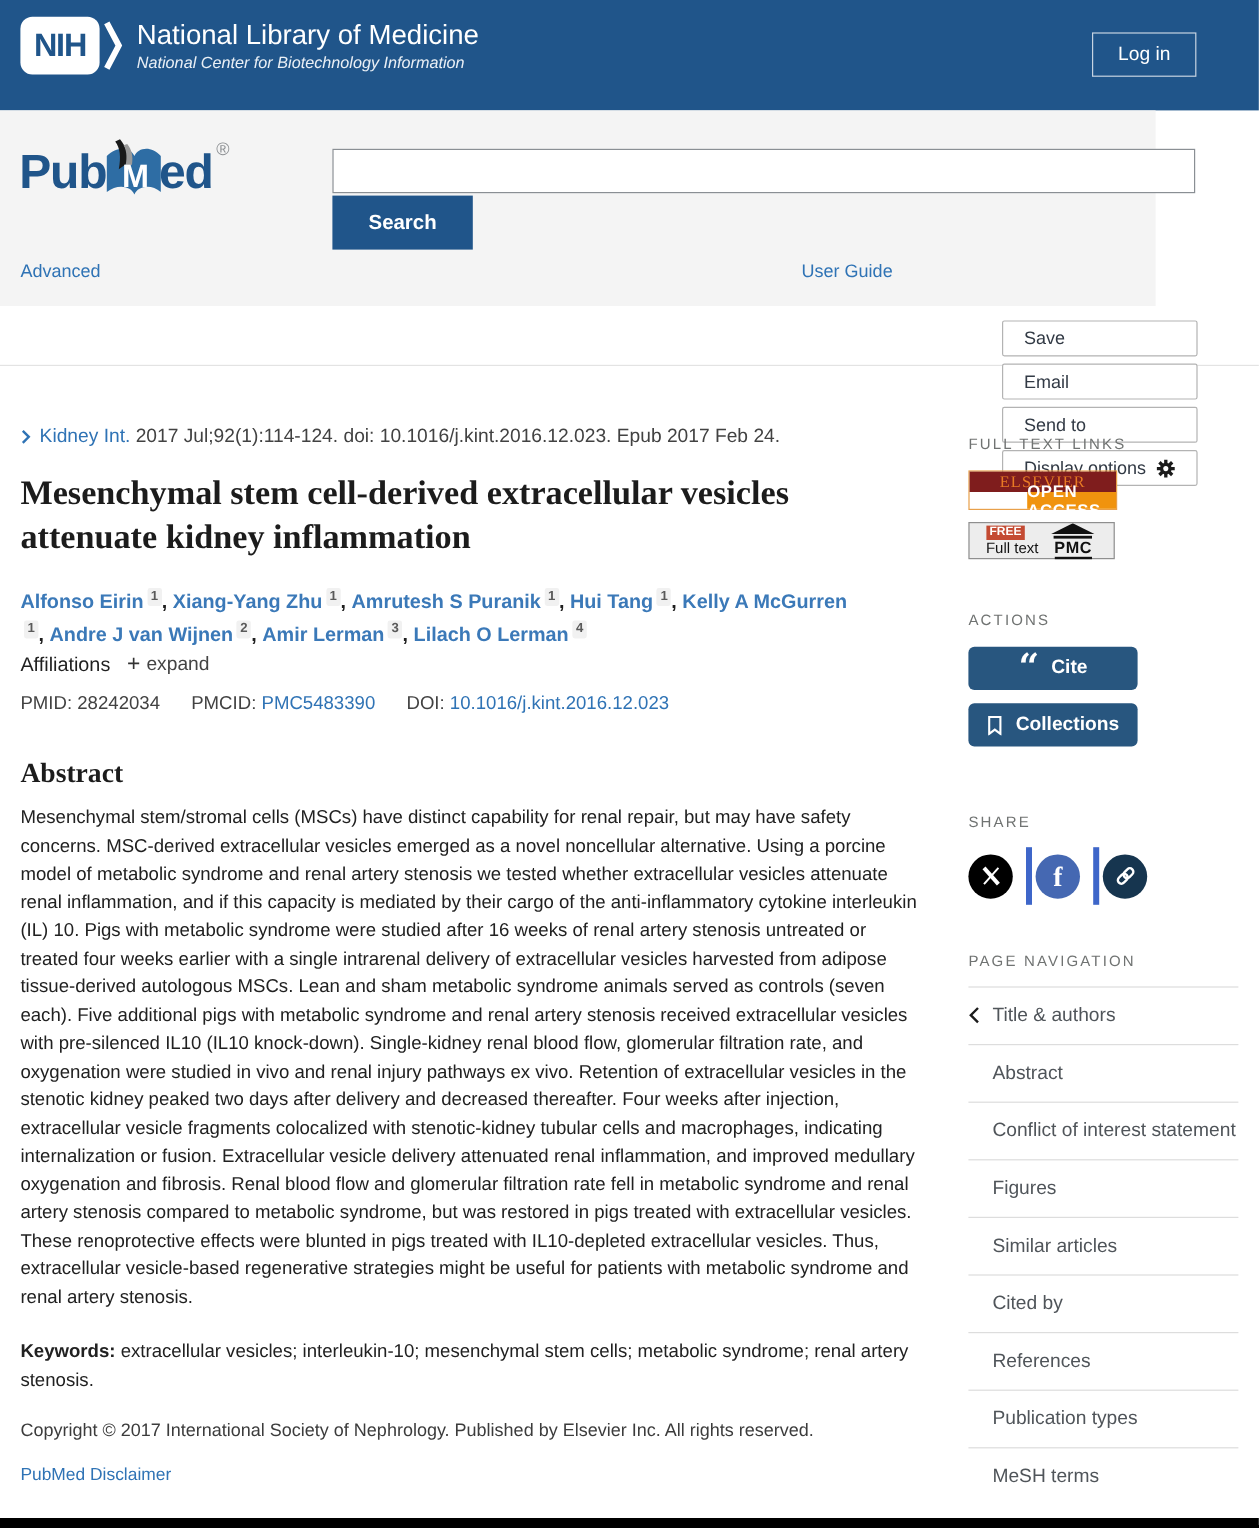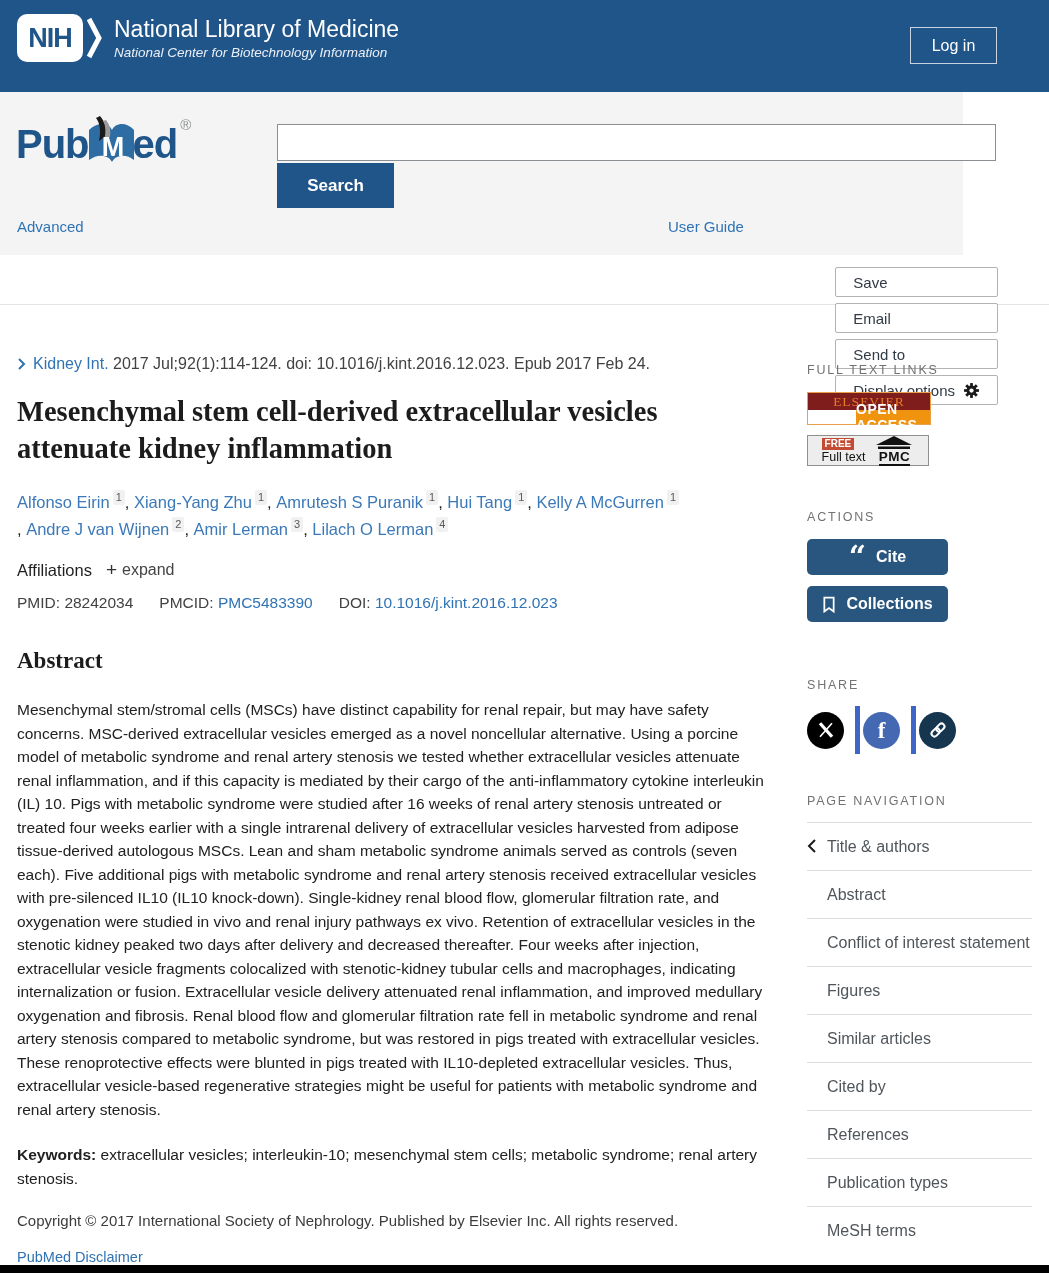--- a/index.html
+++ b/index.html
@@ -36,33 +36,33 @@
   .toolbar{position:absolute;left:0;top:255px;width:1049px;height:50px;background:#fff;border-bottom:1px solid #e3e3e3;box-sizing:border-box;}
   .toolbar-inner{position:absolute;right:51px;top:12px;display:flex;gap:6px;flex-direction:column;}
   .tb-btn{height:30px;padding:0 17px;background:#fff;border:1px solid #b3b3b3;border-radius:2px;
           font-size:15px;color:#323a45;font-family:inherit;display:flex;align-items:center;gap:8px;cursor:pointer;}
   
   .main{position:absolute;left:17px;top:305px;width:752px;}
   .citation-row{margin-top:50px;font-size:16px;color:#424242;display:flex;align-items:center;gap:7px;}
   .journal-link{color:#2f73b5;text-decoration:none;cursor:pointer;}
   .article-title{margin:20px 0 0 0;font-family:"Liberation Serif",serif;font-weight:bold;
                  font-size:28.5px;line-height:37px;color:#1c1c1c;max-width:660px;}
-  .authors{margin-top:22px;font-size:16.5px;line-height:27px;max-width:700px;}
+  .authors{margin-top:22px;font-size:16.5px;line-height:27px;max-width:700px;font-weight:bold;}
   .author-link{color:#3b79b8;text-decoration:none;cursor:pointer;}
   .sup-badge{display:inline-block;font-size:11px;color:#5a5a5a;background:#f1f1f1;border-radius:2px;
              padding:0 3px;margin-left:3px;transform:translateY(-7px);line-height:15px;}
   .author-sep{color:#1f1f1f;}
-  .affil-row{margin-top:16px;font-size:16.5px;color:#1f1f1f;display:flex;align-items:center;gap:14px;}
+  .affil-row{font-size:16.5px;color:#1f1f1f;display:flex;align-items:center;gap:14px;}
   .expand-btn{display:flex;align-items:center;gap:5px;color:#444;font-size:16px;background:none;border:none;
               font-family:inherit;cursor:pointer;padding:0;}
   .plus-glyph{font-size:19px;font-weight:400;color:#333;}
   .ids-row{margin-top:13px;font-size:15.5px;color:#424242;display:flex;gap:26px;}
   .id-link{color:#2f73b5;text-decoration:none;cursor:pointer;}
   .abstract-h{margin:36px 0 0 0;font-family:"Liberation Serif",serif;font-weight:bold;font-size:23px;color:#1c1c1c;}
-  .abstract-p{margin:24px 0 0 0;font-size:15.5px;line-height:23.5px;color:#212121;width:752px;}
+  .abstract-p{margin:12px 0 0 0;font-size:15.5px;line-height:23.5px;color:#212121;width:752px;}
   .keywords-p{margin:22px 0 0 0;font-size:15.5px;line-height:23.5px;color:#212121;}
   .copyright-p{margin:22px 0 0 0;font-size:15px;color:#3c3c3c;}
   .disclaimer-link{display:inline-block;margin-top:20px;font-size:14.5px;color:#2f73b5;text-decoration:none;cursor:pointer;}
   
   .sidebar{position:absolute;left:807px;top:305px;width:225px;}
   .side-label{font-size:12.5px;letter-spacing:1.8px;color:#707372;font-weight:400;}
   .lbl-ftl{margin-top:58px;}
   .badge-elsevier{margin-top:15px;width:122px;border:1px solid #e8a04a;cursor:pointer;}
   .els-top{height:17px;background:#7f1d1d;display:flex;align-items:center;justify-content:center;
            font-family:"Liberation Serif",serif;font-size:13.5px;letter-spacing:1px;color:#e87a24;}

